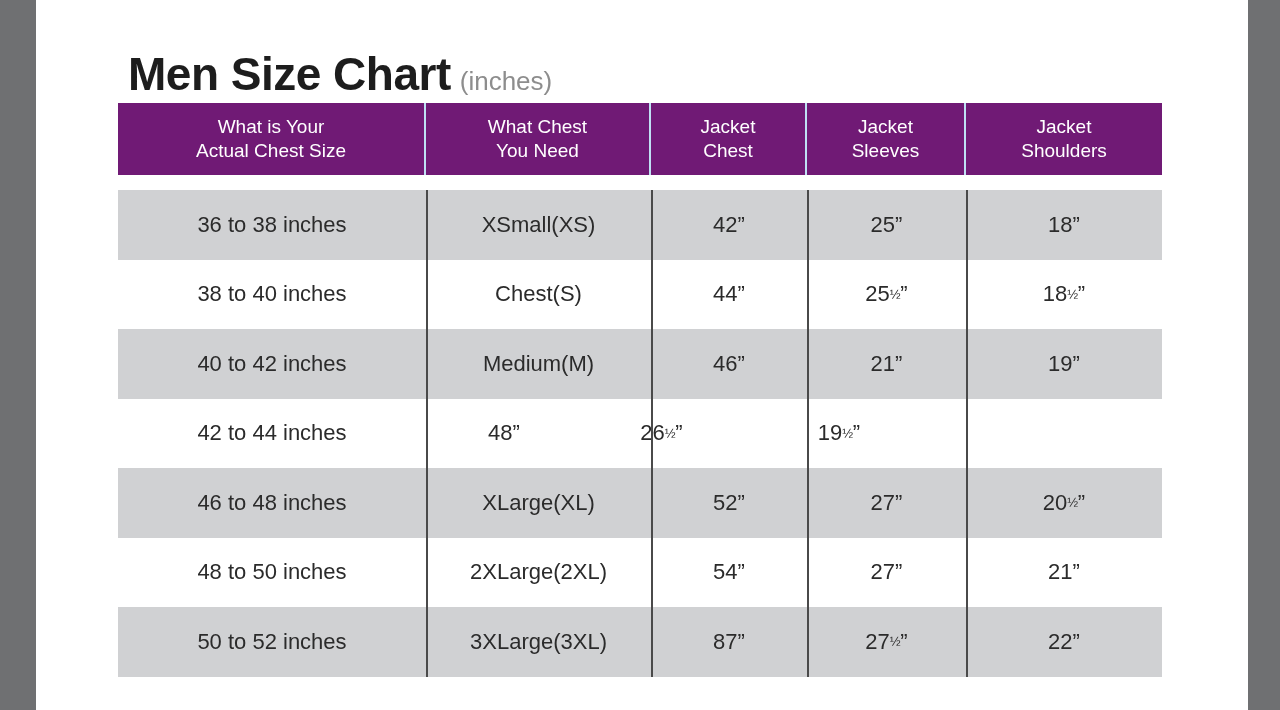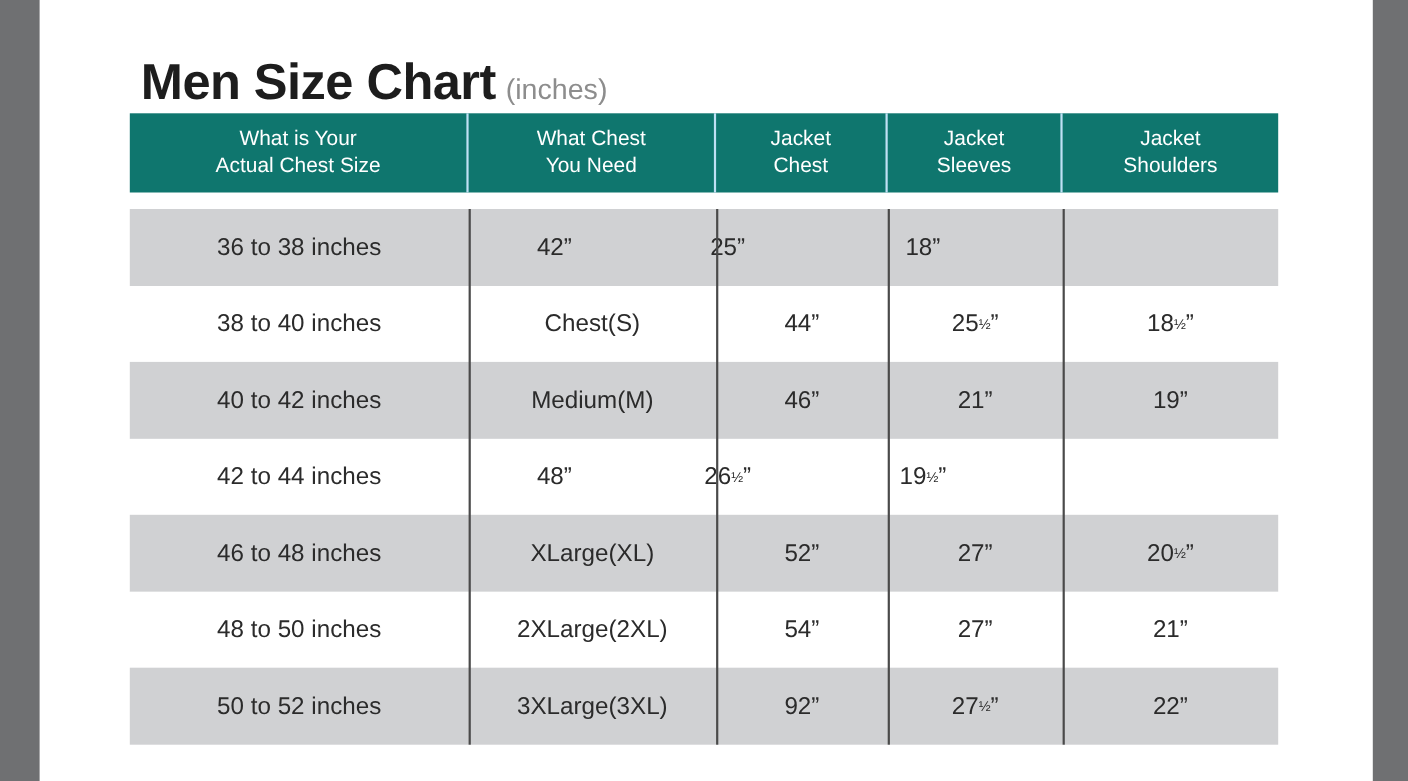--- a/index.html
+++ b/index.html
@@ -62,21 +62,21 @@
     position: absolute;
     left: 82px;
     top: 103px;
     width: 1044px;
   }
 
   
   .thead {
     display: flex;
     height: 72px;
-    background: #0f766e;
+    background: #701a75;
     margin-bottom: 15px;
   }
   .th {
     display: flex;
     align-items: center;
     justify-content: center;
     text-align: center;
     color: #ffffff;
     font-size: 19px;
     line-height: 1.28;
@@ -174,20 +174,21 @@
             <div>Jacket</div>
             <div>Shoulders</div>
           </div>
         </div>
       </div>
 
       <div class="tbody">
 
         <div class="tr gray">
           <div class="td c0">36 to 38 inches</div>
+          <div class="td c1">XSmall(XS)</div>
           <div class="td c2">42”</div>
           <div class="td c3">25”</div>
           <div class="td c4">18”</div>
         </div>
 
         <div class="tr white">
           <div class="td c0">38 to 40 inches</div>
           <div class="td c1">Chest(S)</div>
           <div class="td c2">44”</div>
           <div class="td c3">25<span class="frac">½</span>”</div>
@@ -221,21 +222,21 @@
           <div class="td c0">48 to 50 inches</div>
           <div class="td c1">2XLarge(2XL)</div>
           <div class="td c2">54”</div>
           <div class="td c3">27”</div>
           <div class="td c4">21”</div>
         </div>
 
         <div class="tr gray">
           <div class="td c0">50 to 52 inches</div>
           <div class="td c1">3XLarge(3XL)</div>
-          <div class="td c2">92”</div>
+          <div class="td c2">87”</div>
           <div class="td c3">27<span class="frac">½</span>”</div>
           <div class="td c4">22”</div>
         </div>
 
         <div class="vrule" style="left:308px;"></div>
         <div class="vrule" style="left:533px;"></div>
         <div class="vrule" style="left:689px;"></div>
         <div class="vrule" style="left:848px;"></div>
 
       </div>

